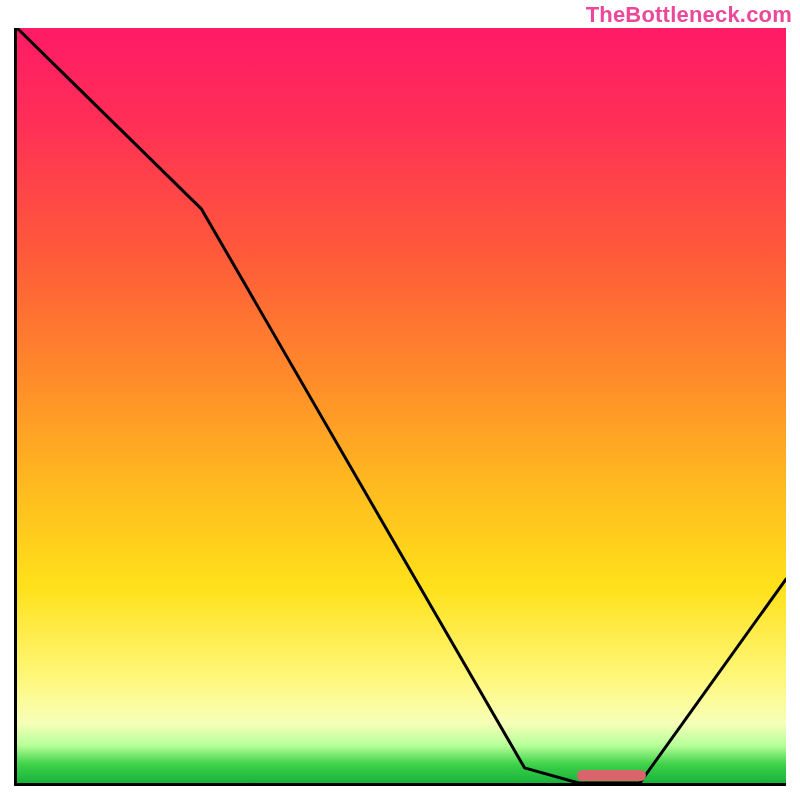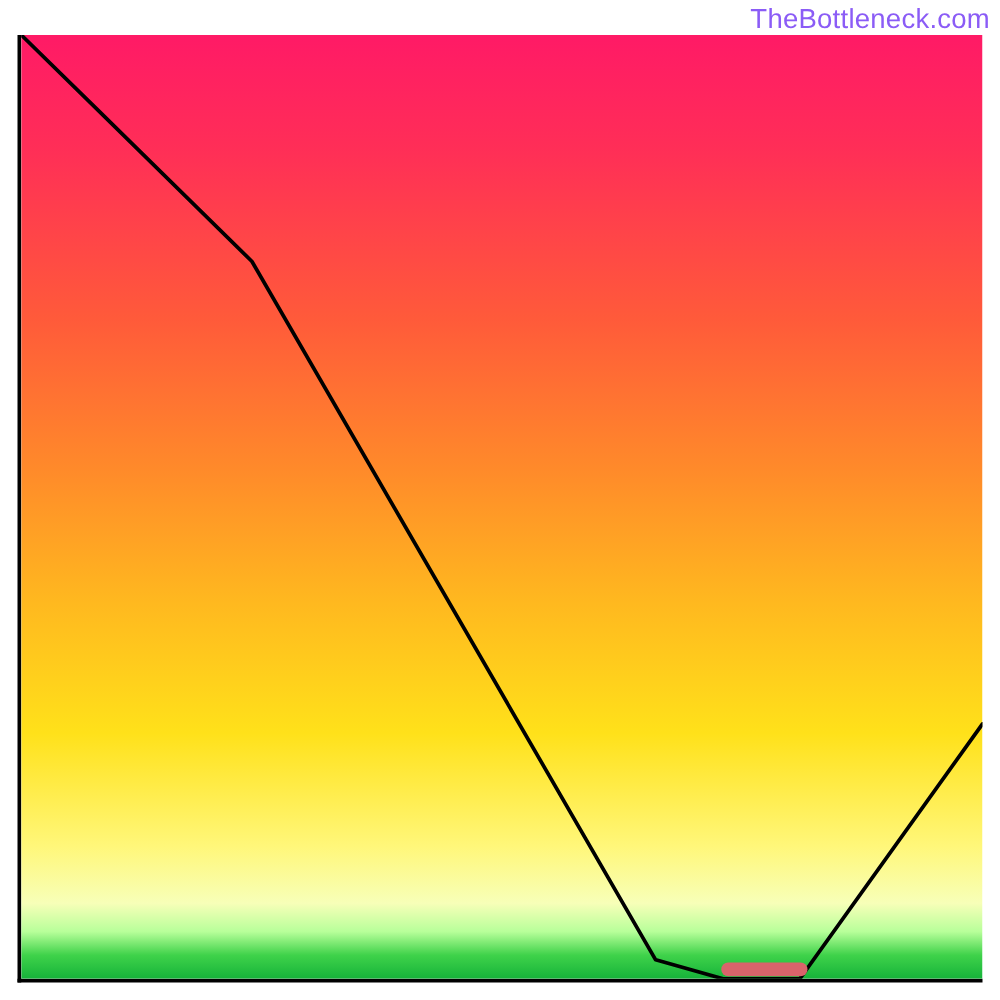--- a/index.html
+++ b/index.html
@@ -14,22 +14,22 @@
   .stage {
     position: relative;
     width: 800px;
     height: 800px;
   }
   .watermark {
     position: absolute;
     top: 2px;
     right: 8px;
     font-size: 22px;
-    font-weight: 400;
-    color: #8b5cf6;
+    font-weight: 700;
+    color: #ec4899;
     letter-spacing: 0.2px;
     z-index: 10;
   }
   .plot-area {
     position: absolute;
     left: 14px;
     top: 28px;
     width: 772px;
     height: 758px;
     border-left: 3px solid #000;

